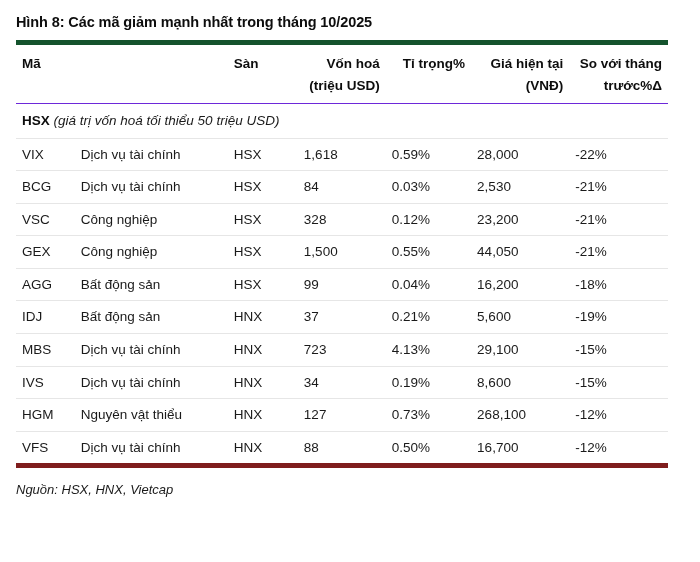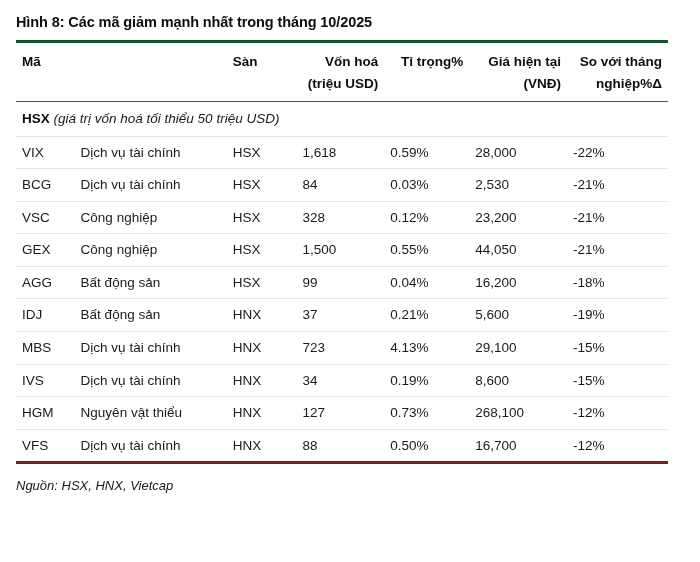--- a/index.html
+++ b/index.html
@@ -33,21 +33,21 @@
     width: 652px;
     border-collapse: collapse;
     font-size: 13.5px;
   }
   table.data-table thead th {
     font-weight: bold;
     color: #0d0d0d;
     vertical-align: top;
     padding: 6px 6px 2px 6px;
     line-height: 1.45;
-    border-top: 3px solid #14532d;
+    border-top: 5px solid #14532d;
     border-bottom: none;
   }
   thead tr.header-row th {
     padding-top: 9px;
   }
   thead tr.header-row2 th {
     padding-top: 0;
     padding-bottom: 8px;
     border-top: none;
   }
@@ -74,21 +74,21 @@
   .group-label {
     font-weight: bold;
     color: #0d0d0d;
   }
   .group-note {
     font-style: italic;
     font-weight: normal;
     color: #1a1a1a;
   }
   tbody tr.last-row td {
-    border-bottom: 3px solid #7f1d1d;
+    border-bottom: 5px solid #7f1d1d;
   }
   .num { }
   .txt { text-align: left; }
   .source {
     font-style: italic;
     font-size: 13px;
     color: #1a1a1a;
     padding-top: 14px;
   }
 </style>
@@ -110,21 +110,21 @@
         <th class="col-gia">Giá hiện tại</th>
         <th class="col-sovoi">So với tháng</th>
       </tr>
       <tr class="header-row2">
         <th class="col-ma"></th>
         <th class="col-nganh"></th>
         <th class="col-san"></th>
         <th class="col-vonhoa">(triệu USD)</th>
         <th class="col-titrong"></th>
         <th class="col-gia">(VNĐ)</th>
-        <th class="col-sovoi">nghiệp%Δ</th>
+        <th class="col-sovoi">trước%Δ</th>
       </tr>
     </thead>
 
     <tbody>
 
       <tr class="group-row">
         <td colspan="7">
           <span class="group-label">HSX</span>
           <span class="group-note">(giá trị vốn hoá tối thiểu 50 triệu USD)</span>
         </td>

